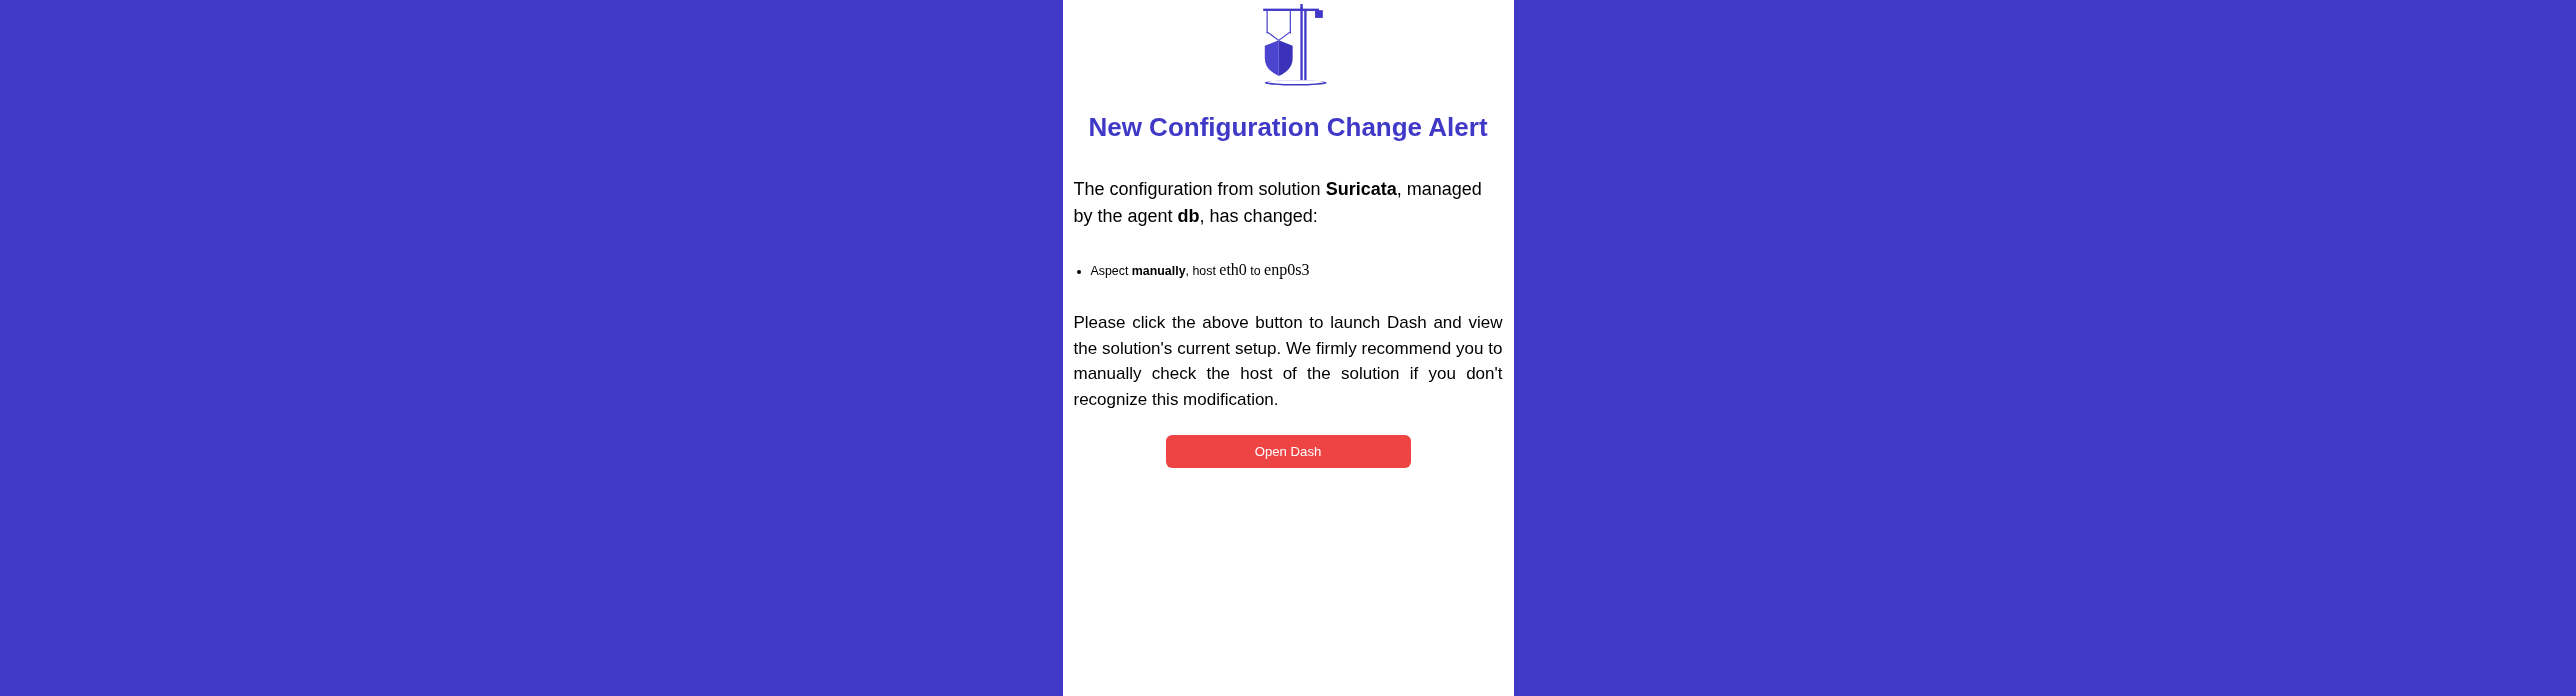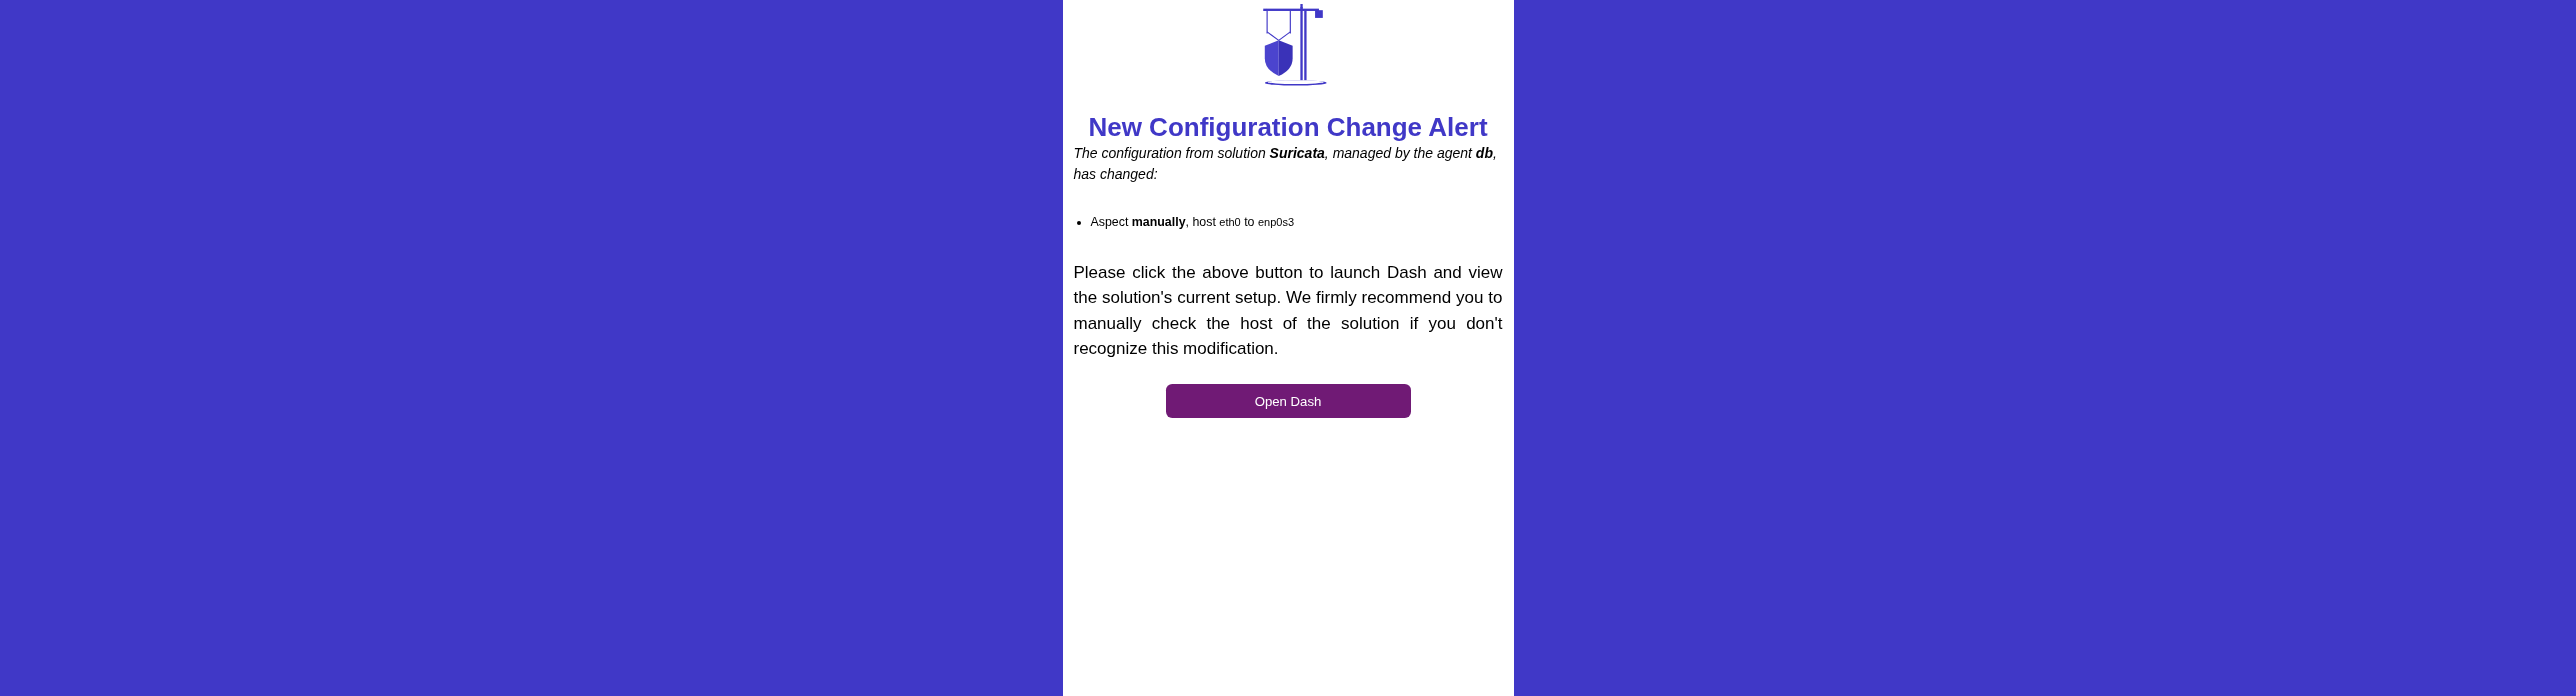--- a/index.html
+++ b/index.html
@@ -30,54 +30,54 @@
     }
     .title {
       color: #4038c7;
       font-size: 26px;
       font-weight: bold;
       text-align: center;
       margin-top: 26.4px;
     }
     .intro-text {
       color: #000000;
-      font-size: 14px;
+      font-size: 18px;
+      margin-top: 33px;
       line-height: 1.5;
-      font-style: italic;
     }
     .changes-list {
       margin-top: 28px;
       padding-left: 17px;
     }
     .changes-list li {
       color: #000000;
       font-size: 12.4px;
       line-height: 1.5;
     }
     .bold {
       font-weight: bold;
     }
     .code {
-      font-family: Liberation Sans, sans-serif;
-      font-size: 11px;
+      font-family: Liberation Serif, serif;
+      font-size: 16px;
     }
     .recommendation {
       color: #000000;
       font-size: 17px;
       margin-top: 28px;
       line-height: 1.5;
       text-align: justify;
     }
     .button-container {
       display: flex;
       justify-content: center;
       margin-top: 22.5px;
     }
     .open-dash-button {
-      background-color: #701a75;
+      background-color: #ef4444;
       color: #ffffff;
       border: none;
       border-radius: 6.2px;
       padding: 9.3px 0;
       font-size: 13.2px;
       cursor: pointer;
       width: 245px;
       text-align: center;
     }
   </style>

